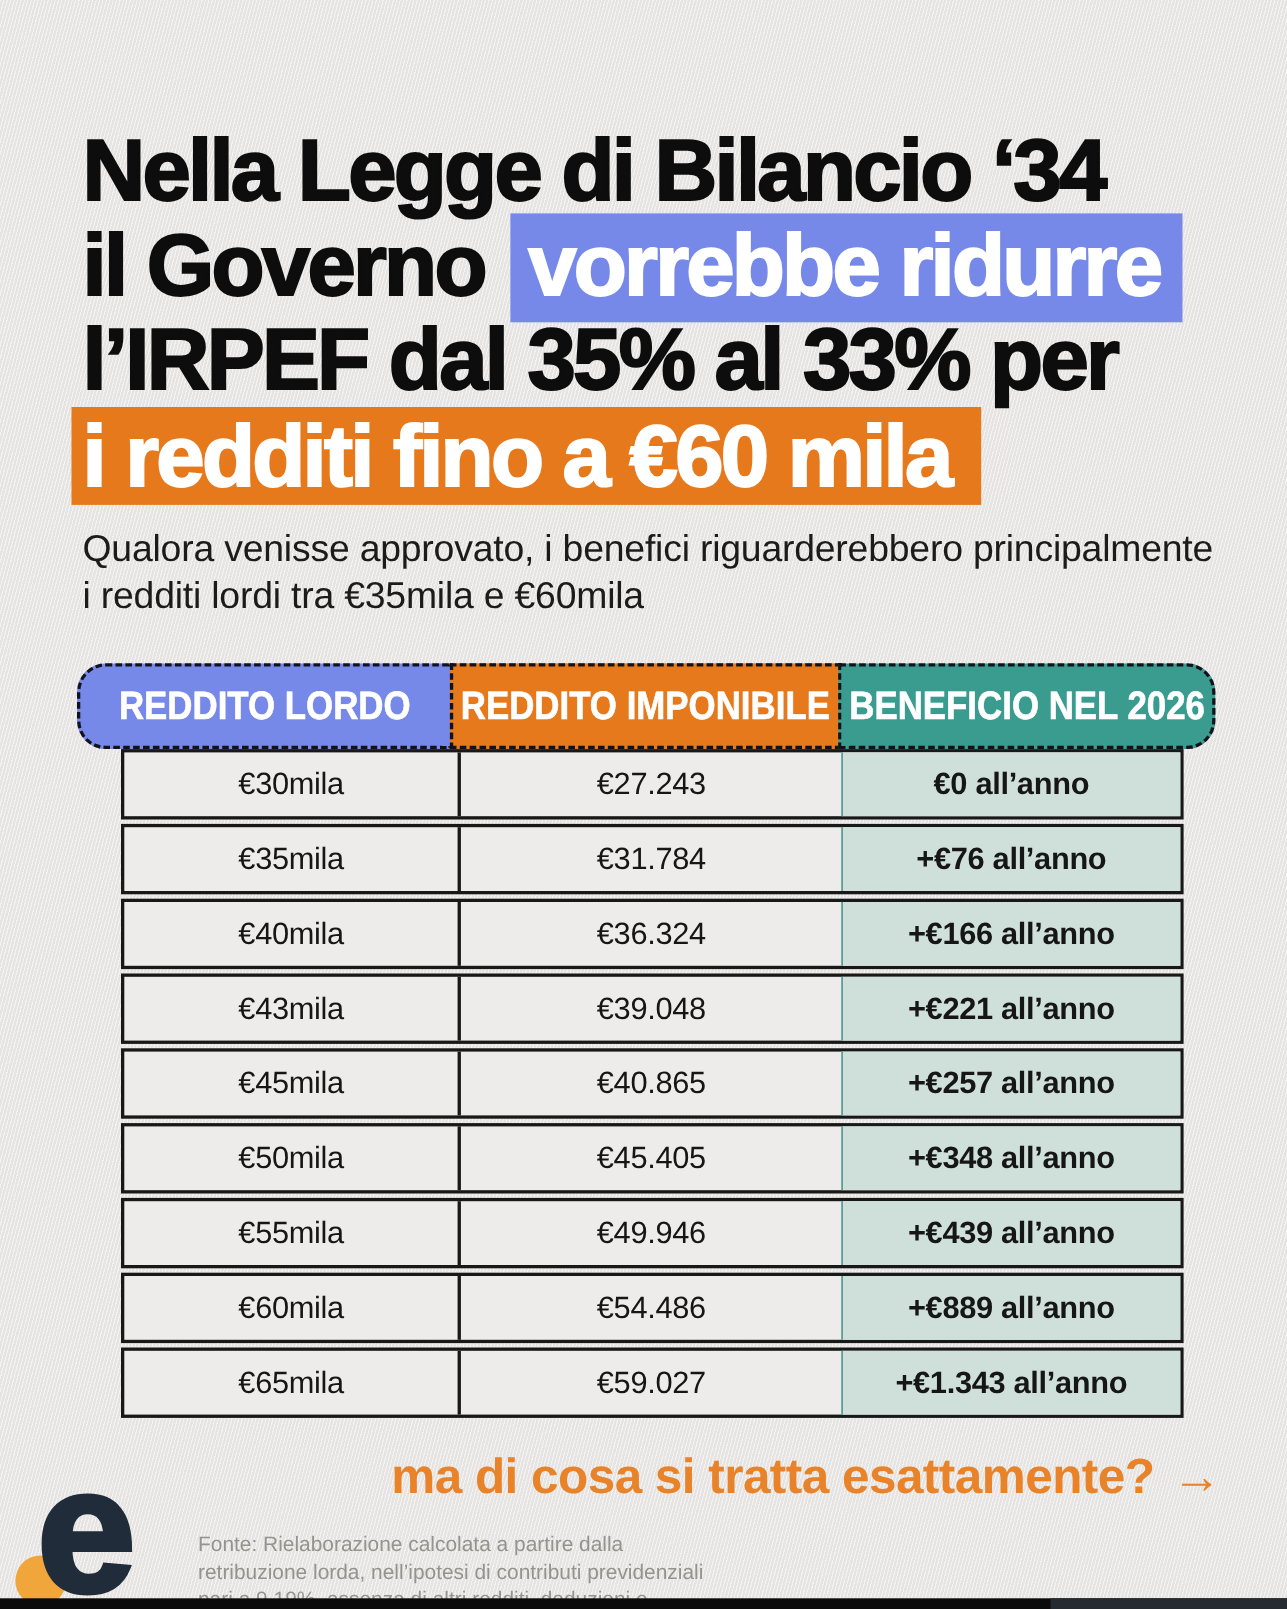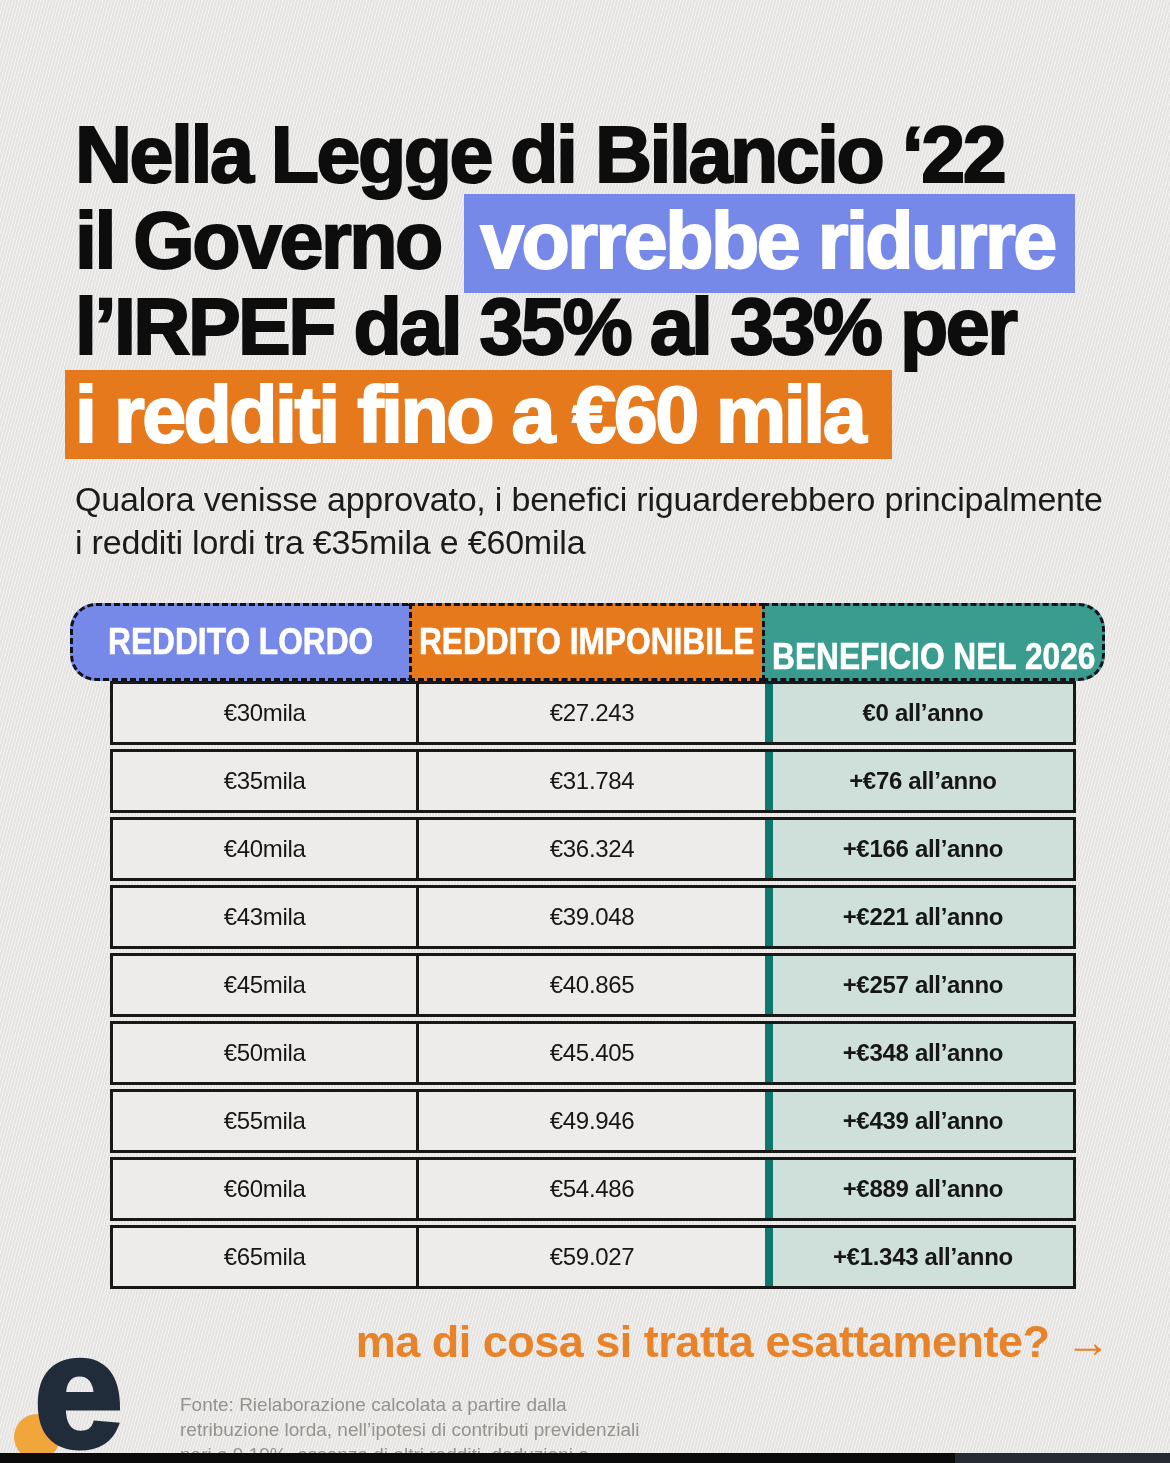--- a/index.html
+++ b/index.html
@@ -49,25 +49,25 @@
   .th-1 { width:356px; }
   .th-2 { width:343px; border-radius:0 26px 26px 0; }
   .th .lbl { transform:scaleX(0.88); white-space:nowrap; -webkit-text-stroke:0.6px #fff; }
 
   
   .table-body {
     position:absolute; left:110px; top:681px; width:966px;
     display:flex; flex-direction:column; gap:4px;
   }
   .row { display:flex; height:64px; border:3px solid #181818; background:var(--cell-bg,#edecea); }
-  .cell { display:flex; align-items:center; justify-content:center; font-size:24px; color:#161616; letter-spacing:-0.3px; }
+  .cell { display:flex; align-items:center; justify-content:center; font-size:28px; color:#161616; letter-spacing:-0.3px; }
   .cell-lordo { width:31.6%; }
   .cell-imponibile { width:36.3%; border-left:3px solid #181818; }
   .cell-beneficio {
-    width:32.1%; border-left:8px solid #0f766e;
+    width:32.1%; border-left:1px solid #0f766e;
     background:var(--teal-cell,#cfe0da); font-weight:700;
   }
 
   
   .cta {
     position:absolute; top:1316px; right:60px;
     font-size:45px; font-weight:700; letter-spacing:-0.5px;
     color:var(--cta-orange,#e8832a); cursor:pointer; white-space:nowrap;
   }
   .cta .arrow { margin-left:16px; font-weight:700; }
@@ -89,36 +89,36 @@
   }
 
   
   .bottom-bar { position:absolute; left:0; bottom:0; width:100%; height:10px; background:#0b0b0b; }
   .bottom-bar .alt { position:absolute; right:0; top:0; width:215px; height:100%; background:#262b32; }
 </style>
 </head>
 <body>
 
 <h1 class="headline">
-  <span class="line">Nella Legge di Bilancio ‘22</span>
+  <span class="line">Nella Legge di Bilancio ‘34</span>
   <span class="line"><span>il Governo</span> <span class="hl hl-blue">vorrebbe ridurre</span></span>
   <span class="line">l’IRPEF dal 35% al 33% per</span>
   <span class="line"><span class="hl hl-orange">i redditi fino a €60 mila</span></span>
 </h1>
 
 <p class="subtitle">Qualora venisse approvato, i benefici riguarderebbero principalmente i redditi lordi tra €35mila e €60mila</p>
 
 <div class="table-header">
   <div class="th th-0" style="background: rgb(118, 136, 232);">
     <span class="lbl">REDDITO LORDO</span>
   </div>
   <div class="th th-1" style="background: rgb(230, 121, 27);">
     <span class="lbl">REDDITO IMPONIBILE</span>
   </div>
-  <div class="th th-2" style="background: rgb(58, 155, 143); align-items: flex-end;">
+  <div class="th th-2" style="background: rgb(58, 155, 143);">
     <span class="lbl">BENEFICIO NEL 2026</span>
   </div>
 </div>
 
 <div class="table-body">
   <div class="row">
     <div class="cell cell-lordo">€30mila</div>
     <div class="cell cell-imponibile">€27.243</div>
     <div class="cell cell-beneficio">€0 all’anno</div>
   </div>

